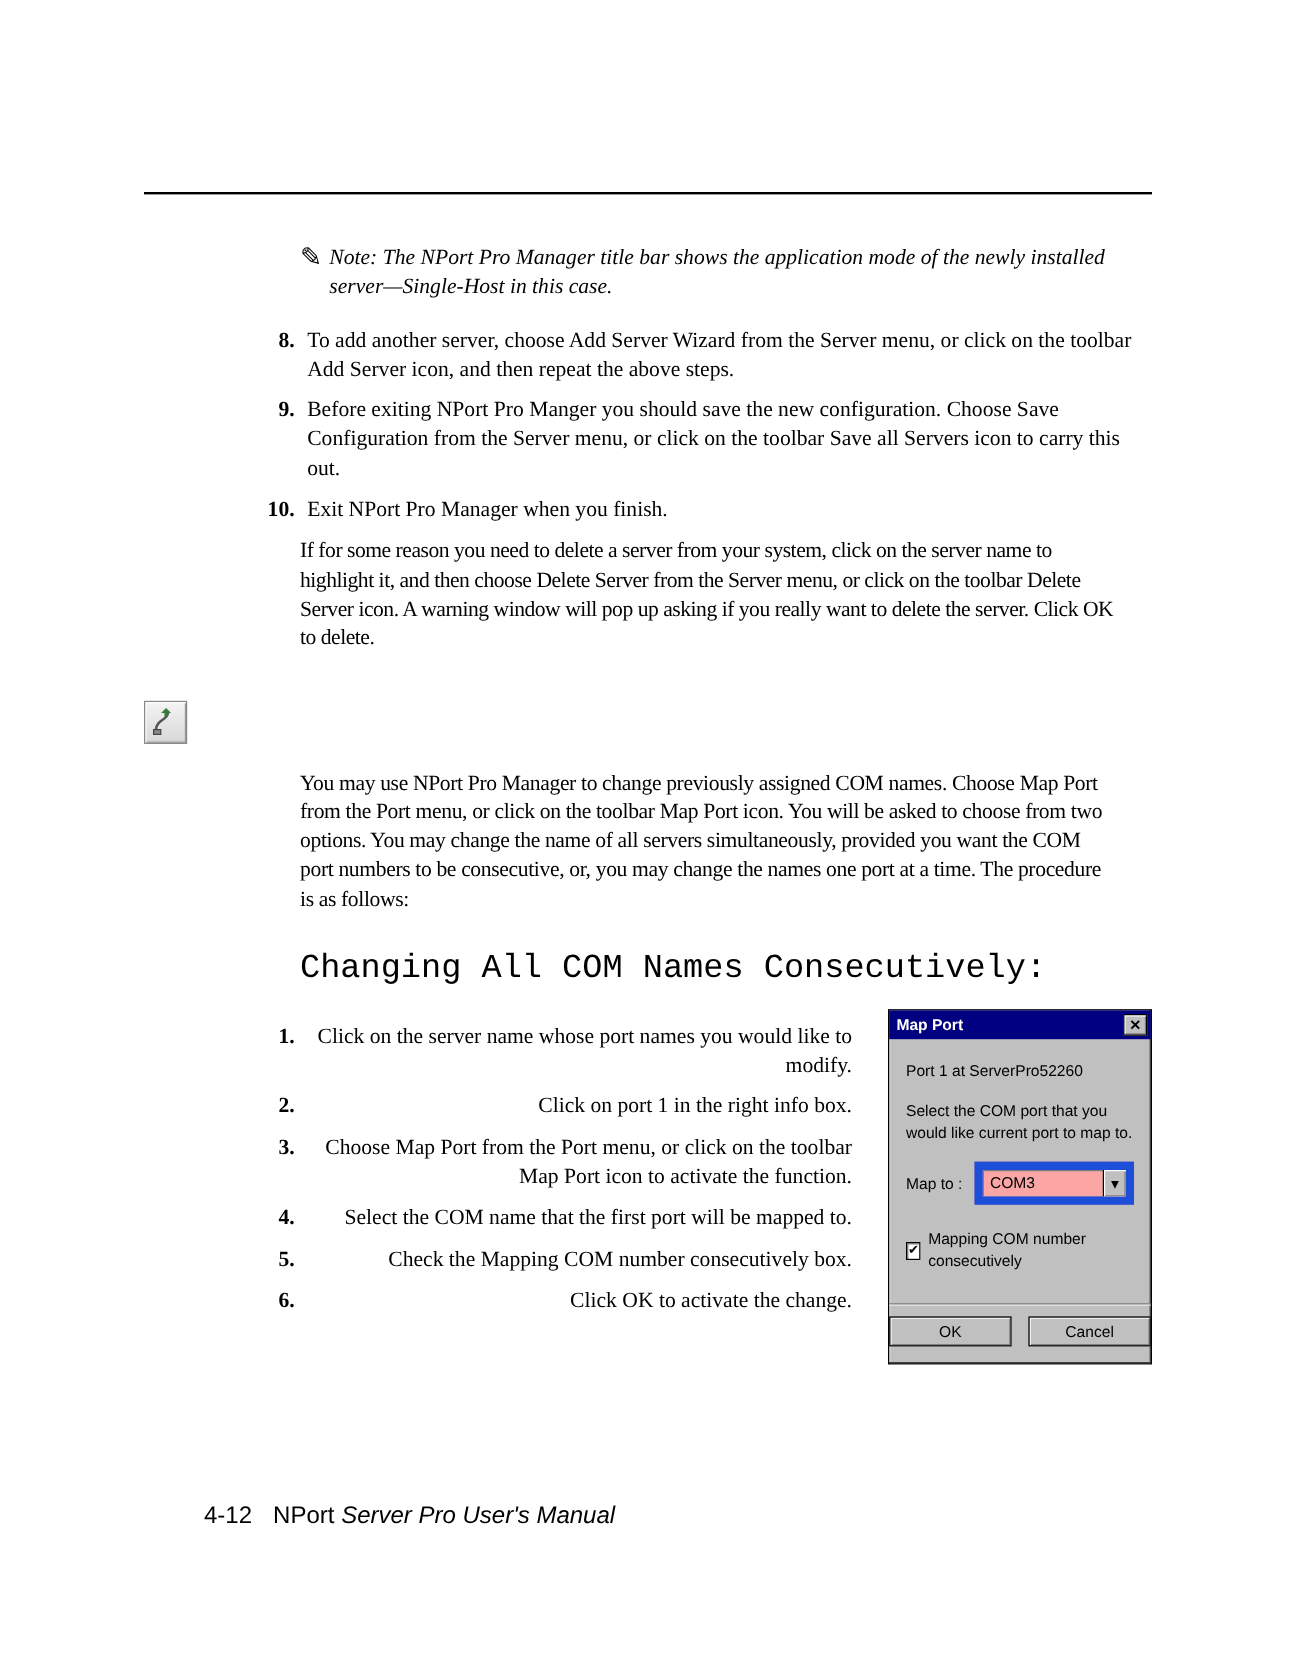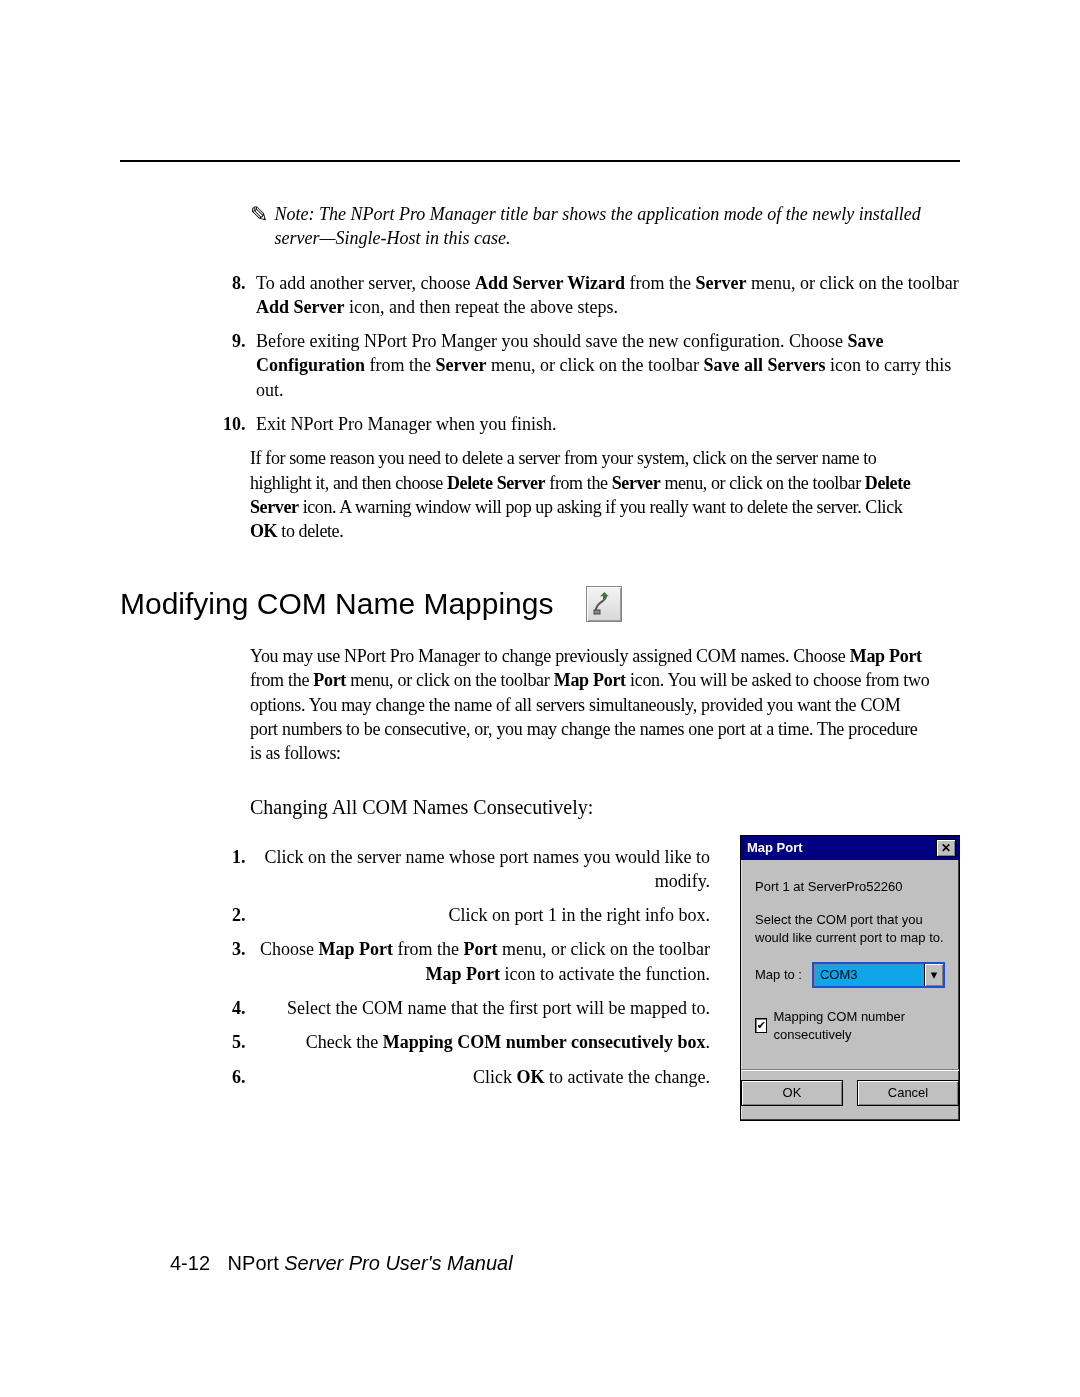--- a/index.html
+++ b/index.html
@@ -57,23 +57,23 @@
     gap: 32px;
     margin: 40px 0 20px 0;
   }
   h2.section {
     font-family: Arial, Helvetica, sans-serif;
     font-weight: 400;
     font-size: 30px;
     margin: 0;
   }
   h3.subsection {
-    font-family: Liberation Serif, serif;
+    font-family: Liberation Mono, monospace;
     font-weight: 400;
-    font-size: 20px;
+    font-size: 28px;
     margin: 28px 0 14px 60px;
   }
   .toolbar-icon-box {
     width: 34px;
     height: 34px;
     border: 1px solid #888;
     background: linear-gradient(#f4f4f4, #d8d8d8);
     box-shadow: inset 1px 1px 0 #fff, inset -1px -1px 0 #999;
     display: flex;
     align-items: center;
@@ -141,22 +141,22 @@
     display: flex;
     align-items: center;
     gap: 10px;
     margin-bottom: 20px;
     justify-content: space-between;
   }
   .dlg-select {
     flex: 1;
     display: flex;
     height: 22px;
-    background: #0ea5e9;
-    border: 2px solid #1d4ed8;
+    background: #fca5a5;
+    border: 7px solid #1d4ed8;
     box-shadow: inset 1px 1px 0 #808080;
   }
   .dlg-select .sel-text {
     flex: 1;
     padding: 2px 6px;
     font-family: inherit;
   }
   .dlg-select .sel-btn {
     width: 18px;
     background: #c0c0c0;
@@ -202,21 +202,21 @@
     font-family: Arial, Helvetica, sans-serif;
     font-size: 20px;
     margin-left: 20px;
   }
   .footer .pn {
     margin-right: 12px;
   }
   .footer .rest {
     font-style: italic;
   }
-  b { font-weight: bold; }
+  b { font-weight: normal; }
 </style>
 </head>
 <body>
 
 <div class="page">
   <hr class="rule">
 
   <div class="content">
 
     <div class="note-block">
@@ -237,21 +237,20 @@
       <li>
         <span>Exit NPort Pro Manager when you finish.</span>
       </li>
     </ol>
 
     <p class="body-para" style="letter-spacing:-0.4px">
       <span>If for some reason you need to delete a server from your system, click on the server name to highlight it, and then choose </span><b>Delete Server</b><span> from the </span><b>Server</b><span> menu, or click on the toolbar </span><b>Delete Server</b><span> icon. A warning window will pop up asking if you really want to delete the server. Click </span><b>OK</b><span> to delete.</span>
     </p>
 
     <div class="sec-heading-row" style="margin-left:-70px">
-      <h2 class="section">Modifying COM Name Mappings</h2>
       <div class="toolbar-icon-box icon-map-port">
         <svg width="24" height="24" viewBox="0 0 24 24">
           <path d="M4 18 C 4 10, 14 10, 14 4" stroke="#555" stroke-width="2" fill="none"></path>
           <rect x="2" y="18" width="6" height="4" fill="#888" stroke="#444"></rect>
           <polygon points="12,0 18,6 14,6 14,10 10,10 10,6 6,6" fill="#3a7a3a" transform="translate(4,0) scale(0.7)"></polygon>
         </svg>
       </div>
     </div>
     <p class="body-para" style="letter-spacing:-0.3px">
       <span>You may use NPort Pro Manager to change previously assigned COM names. Choose </span><b>Map Port</b><span> from the </span><b>Port</b><span> menu, or click on the toolbar </span><b>Map Port</b><span> icon. You will be asked to choose from two options. You may change the name of all servers simultaneously, provided you want the COM port numbers to be consecutive, or, you may change the names one port at a time. The procedure is as follows:</span>

